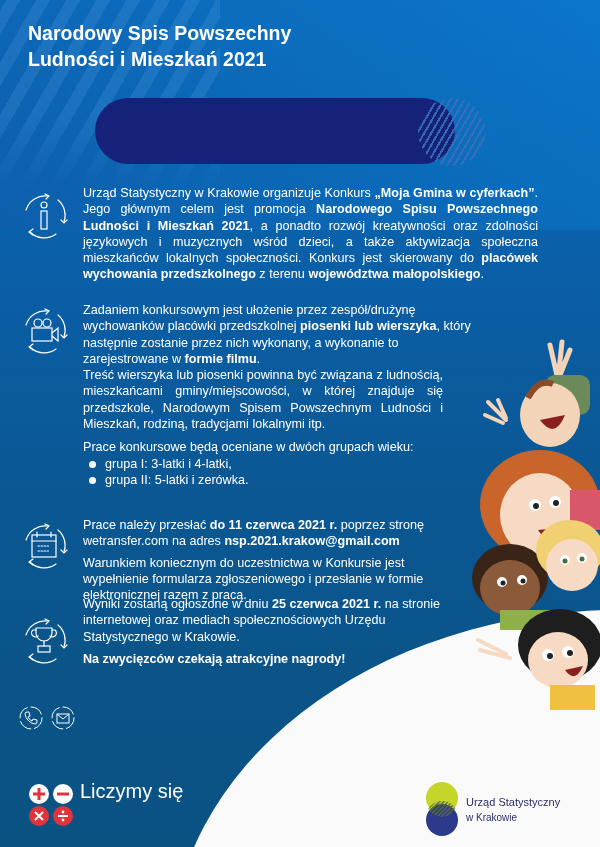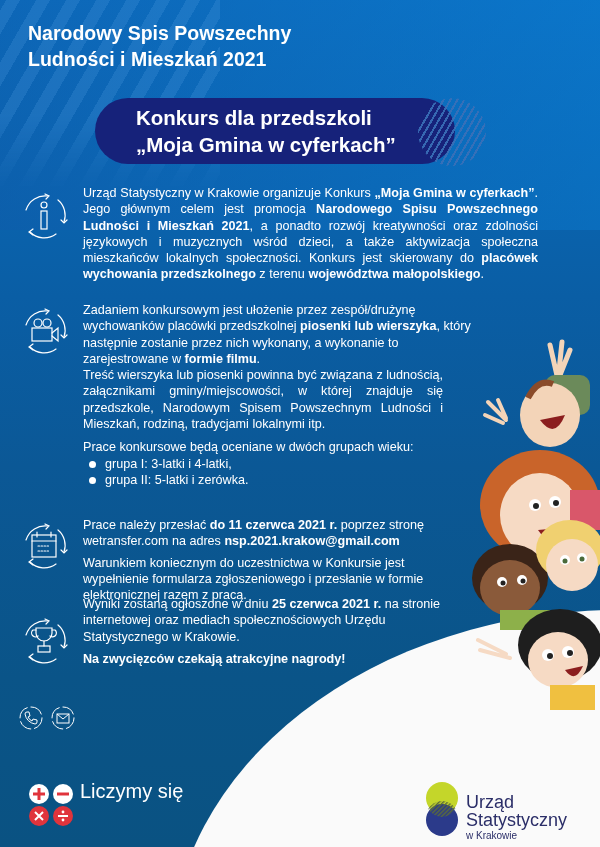--- a/index.html
+++ b/index.html
@@ -25,42 +25,38 @@
   .bullets{margin:0;padding:0;list-style:none;}
   .bullets li{position:relative;padding-left:22px;}
   .bullets li::before{content:"";position:absolute;left:6px;top:5px;width:7px;height:7px;border-radius:50%;background:#fff;}
   .kids{position:absolute;left:440px;top:320px;width:160px;height:400px;}
   .footer-left{position:absolute;left:28px;top:783px;}
   .footer-text{position:absolute;left:80px;top:779px;color:#fff;}
   .ft1{font-size:20px;line-height:24px;}
   .ft2{font-size:19px;line-height:24px;font-weight:bold;}
   .logo{position:absolute;left:422px;top:780px;}
   .logo-text{position:absolute;left:466px;top:793px;color:#2b2e68;}
-  .lt1{font-size:18px;line-height:18px;}
+  .lt1{font-size:11px;line-height:18px;}
   .lt2{font-size:10px;line-height:14px;}
 </style>
 </head>
 <body>
 
 <div class="poster">
   <div class="topglow"></div>
   <div class="stripes"></div>
   <div class="white-curve"></div>
 
   <div class="header">
     <div>Narodowy Spis Powszechny</div>
     <div>Ludności i Mieszkań 2021</div>
   </div>
 
   <div class="pill"></div>
   <div class="pill-stripes"></div>
-  <div class="pill-text">
-    <div>Konkurs dla przedszkoli</div>
-    <div>„Moja Gmina w cyferkach”</div>
-  </div>
 
   <svg class="icon" style="top:190px" viewBox="0 0 52 52">
     <g fill="none" stroke="#fff" stroke-width="1.2" stroke-linecap="round">
       <path d="M8 20 A20 20 0 0 1 30 6"></path>
         <path d="M27 4 L31 6 L28 9"></path>
       <path d="M40 10 A20 20 0 0 1 46 32"></path>
         <path d="M43 30 L46 33 L49 30"></path>
       <path d="M38 44 A20 20 0 0 1 12 42"></path>
         <path d="M15 39 L11 42 L15 45"></path>
       <circle cx="26" cy="15" r="3"></circle>
@@ -80,21 +76,21 @@
       <path d="M38 44 A20 20 0 0 1 12 42"></path>
         <path d="M15 39 L11 42 L15 45"></path>
       <circle cx="20" cy="18" r="4"></circle>
         <circle cx="29" cy="18" r="4"></circle>
       <rect x="14" y="23" width="20" height="13"></rect>
         <path d="M34 28 L40 23 L40 36 L34 31"></path>
     </g>
   </svg>
   <div class="block" style="top:302px;width:390px">
     <p><span>Zadaniem konkursowym jest ułożenie przez zespół/drużynę wychowanków placówki przedszkolnej </span><b>piosenki lub wierszyka</b><span>, który następnie zostanie przez nich wykonany, a wykonanie to zarejestrowane w </span><b>formie filmu</b><span>.</span></p>
-    <p class="justify" style="width:360px">Treść wierszyka lub piosenki powinna być związana z ludnością, załącznikami gminy/miejscowości, w której znajduje się przedszkole, Narodowym Spisem Powszechnym Ludności i Mieszkań, rodziną, tradycjami lokalnymi itp.</p>
+    <p class="justify" style="width:360px">Treść wierszyka lub piosenki powinna być związana z ludnością, mieszkańcami gminy/miejscowości, w której znajduje się przedszkole, Narodowym Spisem Powszechnym Ludności i Mieszkań, rodziną, tradycjami lokalnymi itp.</p>
     <p style="margin-top:7px">Prace konkursowe będą oceniane w dwóch grupach wieku:</p>
     <ul class="bullets">
       <li>grupa I: 3-latki i 4-latki,</li>
       <li>grupa II: 5-latki i zerówka.</li>
     </ul>
   </div>
 
   <svg class="icon" style="top:520px" viewBox="0 0 52 52">
     <g fill="none" stroke="#fff" stroke-width="1.2" stroke-linecap="round">
       <path d="M8 20 A20 20 0 0 1 30 6"></path>

